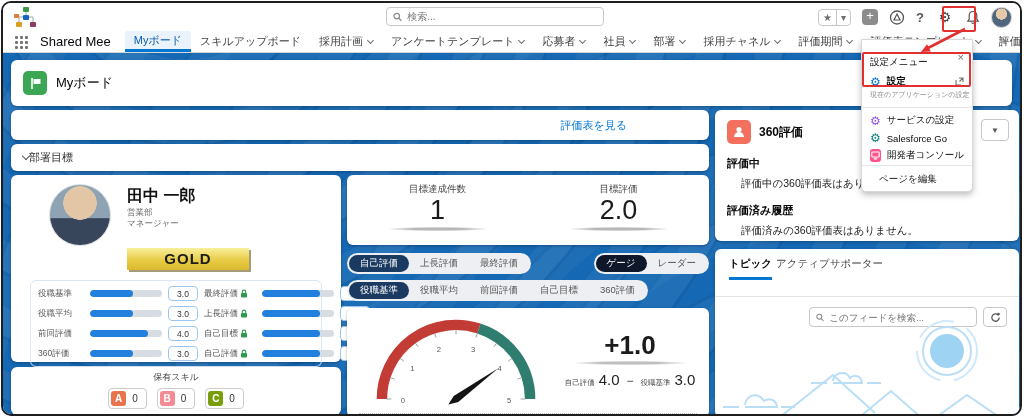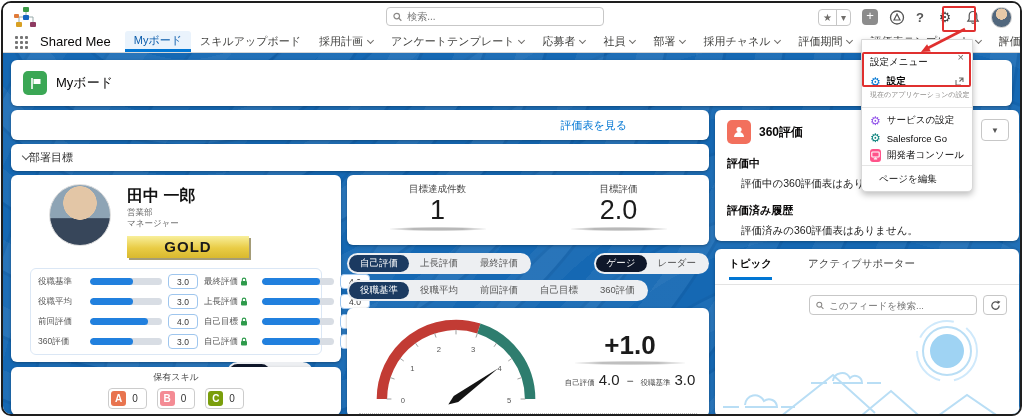--- a/index.html
+++ b/index.html
@@ -66,21 +66,21 @@
               transform: rotate(45deg); margin-top: -3px; }
 
   
   .profile { left: 8px; top: 172px; width: 330px; height: 187px; padding: 9px 0 0 0; }
   .prow { display: flex; gap: 16px; padding-left: 38px; }
   .bigavatar { width: 62px; height: 62px; border-radius: 50%; border: 1px solid #ddd;
     background: radial-gradient(circle at 50% 30%, #e3c6a6 0 32%, transparent 33%),
                 linear-gradient(180deg, #8ea4b5 0 55%, #37465a 56% 100%); }
   .pname { font-size: 16px; font-weight: bold; color: #111; margin-top: 2px; }
   .pdept, .prole { font-size: 8.5px; color: #666; line-height: 1.25; }
-  .gold { margin-top: 8px; width: 122px; height: 22px; text-align: center; font-size: 15px; font-weight: bold;
+  .gold { margin-top: 20px; width: 122px; height: 22px; text-align: center; font-size: 15px; font-weight: bold;
           color: #1b1b1b; letter-spacing: 1px; line-height: 22px;
           background: linear-gradient(180deg, #f8ef9b 0%, #e9cc45 55%, #d9b92e 100%);
           box-shadow: 2px 2px 0 rgba(90,75,10,.55); }
   .metrics { margin: 10px auto 0; width: 292px; border: 1px solid #dbe7f5; border-radius: 6px;
              padding: 5px 7px; display: grid; grid-template-columns: 46px 72px 30px 52px 72px 30px;
              column-gap: 6px; row-gap: 5px; align-items: center; }
   .mlabel { font-size: 8.5px; color: #555; white-space: nowrap; display:flex; align-items:center; gap:2px; }
   .track { height: 7px; border-radius: 4px; background: #d8dde4; overflow: hidden; }
   .fill { height: 100%; border-radius: 4px; background: #2180de; }
   .vbox { height: 15px; border: 1px solid #9fc6ee; border-radius: 4px; font-size: 8.5px; color: #333;
@@ -132,21 +132,21 @@
              align-items:center; justify-content:center; }
   .r360title { font-size: 12px; font-weight: bold; color: #080707; }
   .ddbtn { position: absolute; right: 10px; top: 9px; width: 28px; height: 22px; border: 1px solid #c7c7c7;
            border-radius: 4px; display: flex; align-items: center; justify-content: center;
            font-size: 8px; color: #555; background: #fff; }
   .r360 h4 { font-size: 11px; color: #080707; margin-top: 12px; }
   .r360 p { font-size: 10.5px; color: #222; margin: 6px 0 0 14px; }
 
   
   .feed { left: 712px; top: 246px; width: 304px; height: 168px; overflow: hidden; }
-  .ftabs { display: flex; gap: 36px; padding: 8px 14px 4px; border-bottom: 1px solid #e3e3e3; }
+  .ftabs { display: flex; gap: 4px; padding: 8px 14px 16px; border-bottom: 1px solid #e3e3e3; }
   .ftab { font-size: 10.5px; color: #444; padding-bottom: 6px; }
   .ftab.active { font-weight: bold; color: #080707; border-bottom: 3px solid #0176d3; }
   .fsearchrow { display: flex; justify-content: flex-end; gap: 6px; padding: 10px 12px 0; margin-left: 28px; }
   .fsearch { width: 168px; height: 20px; border: 1px solid #c7c7c7; border-radius: 4px; display: flex;
              align-items: center; gap: 5px; padding: 0 6px; }
   .fsearch input { border: none; outline: none; width: 100%; font-size: 9.5px; color:#555;
                    font-family: inherit; background: transparent; }
   .frefresh { width: 24px; height: 20px; border: 1px solid #c7c7c7; border-radius: 4px; display: flex;
               align-items: center; justify-content: center; background:#fff; }
   .fillu { position: absolute; bottom: -4px; left: 0; width: 100%; }

